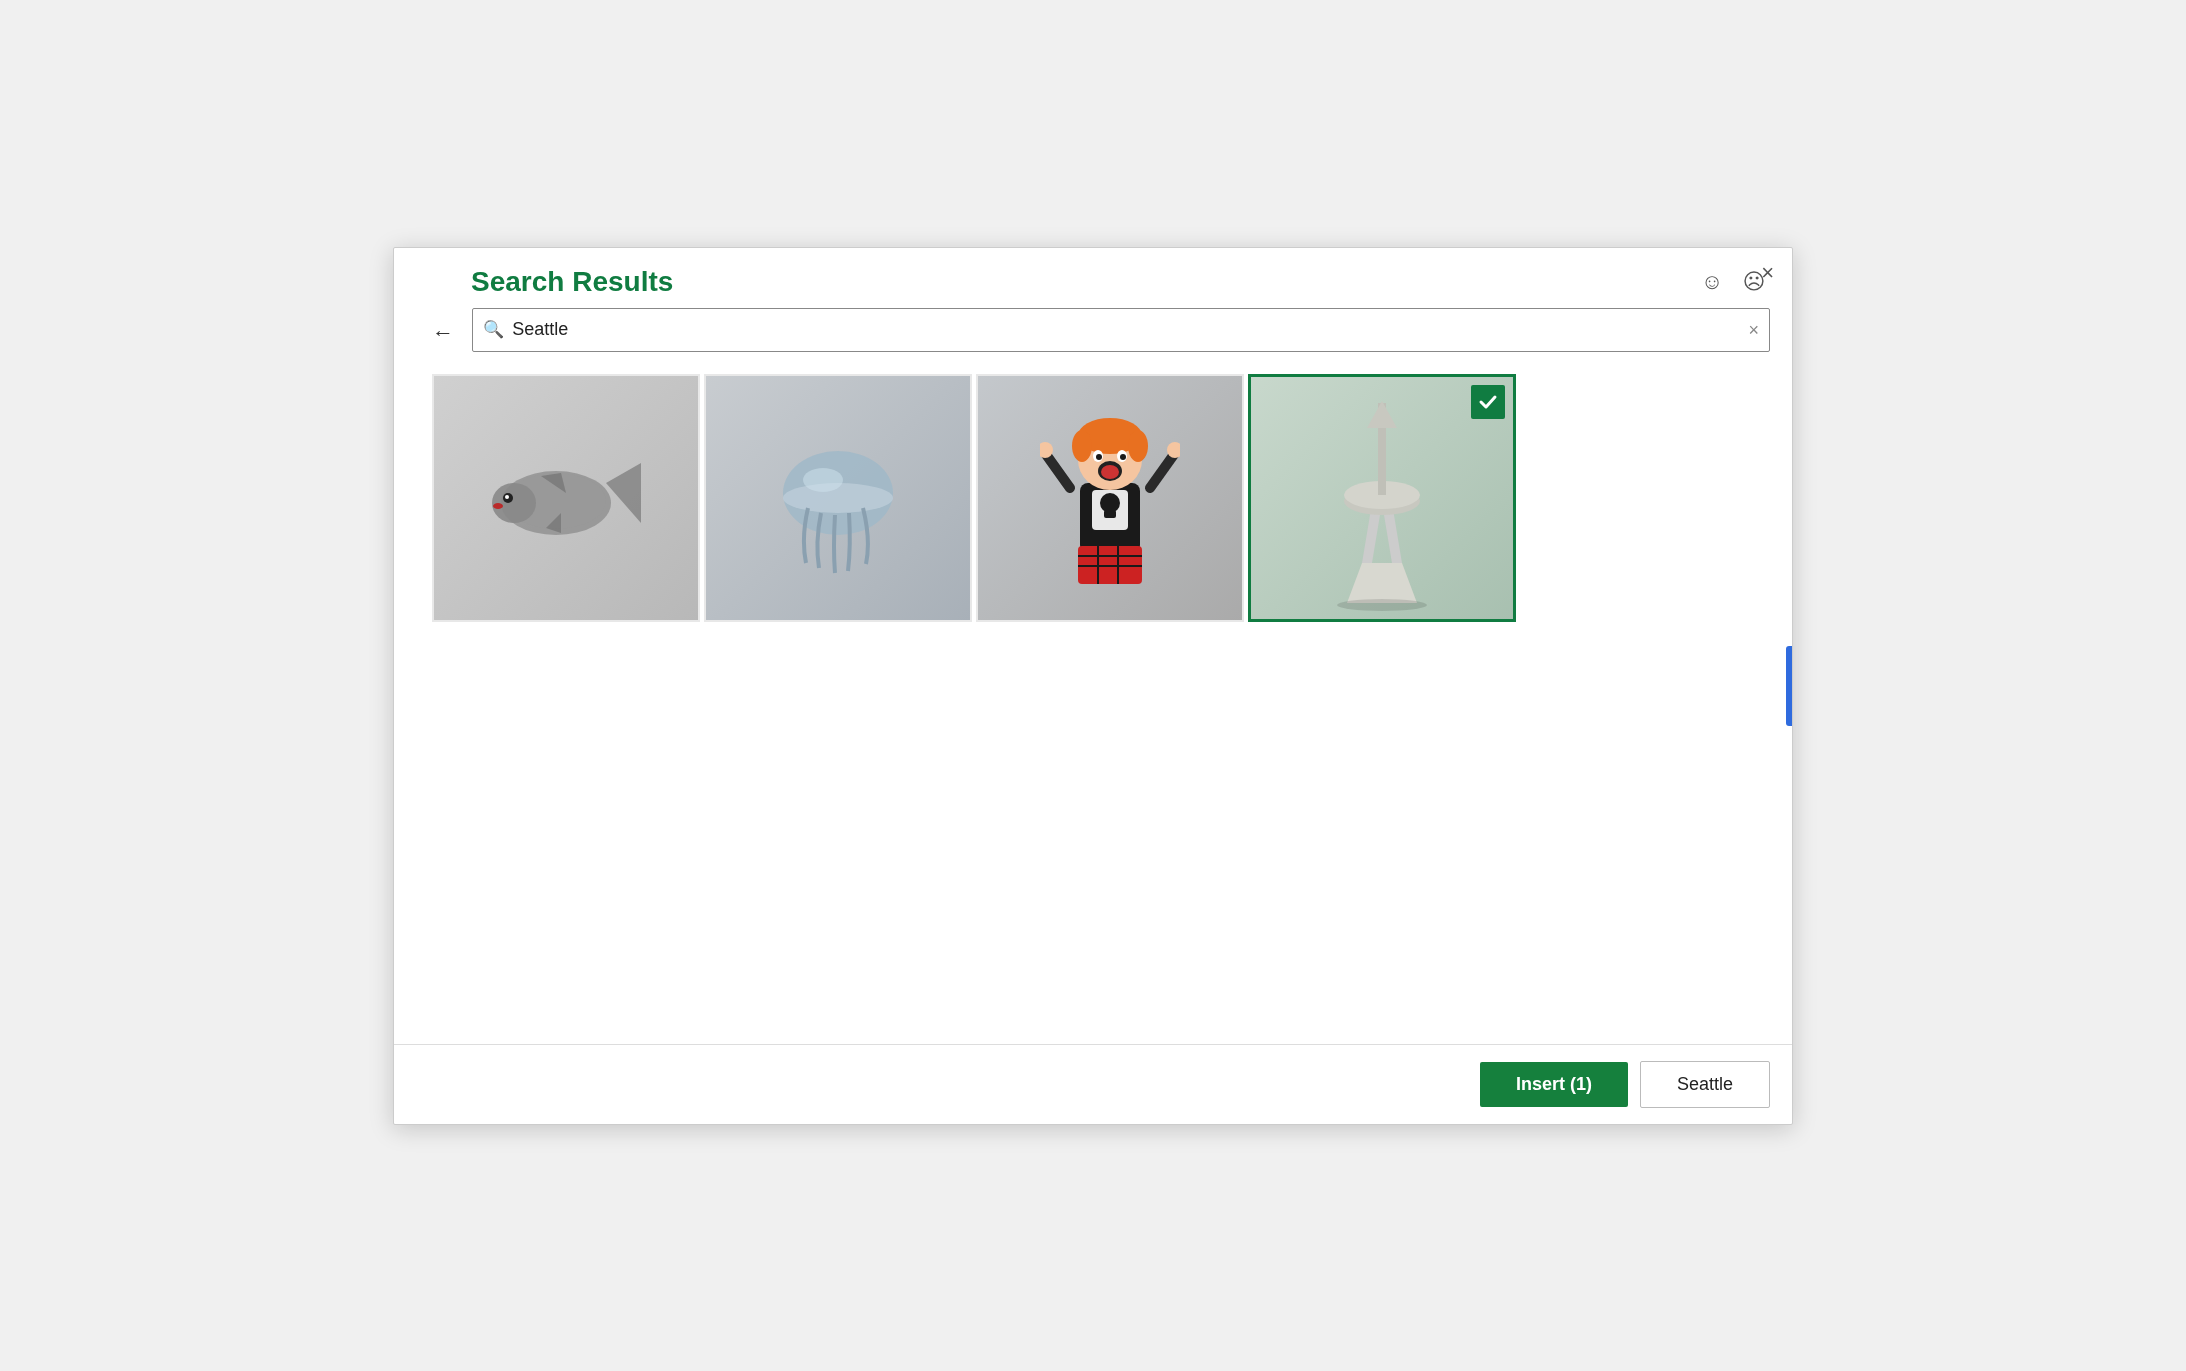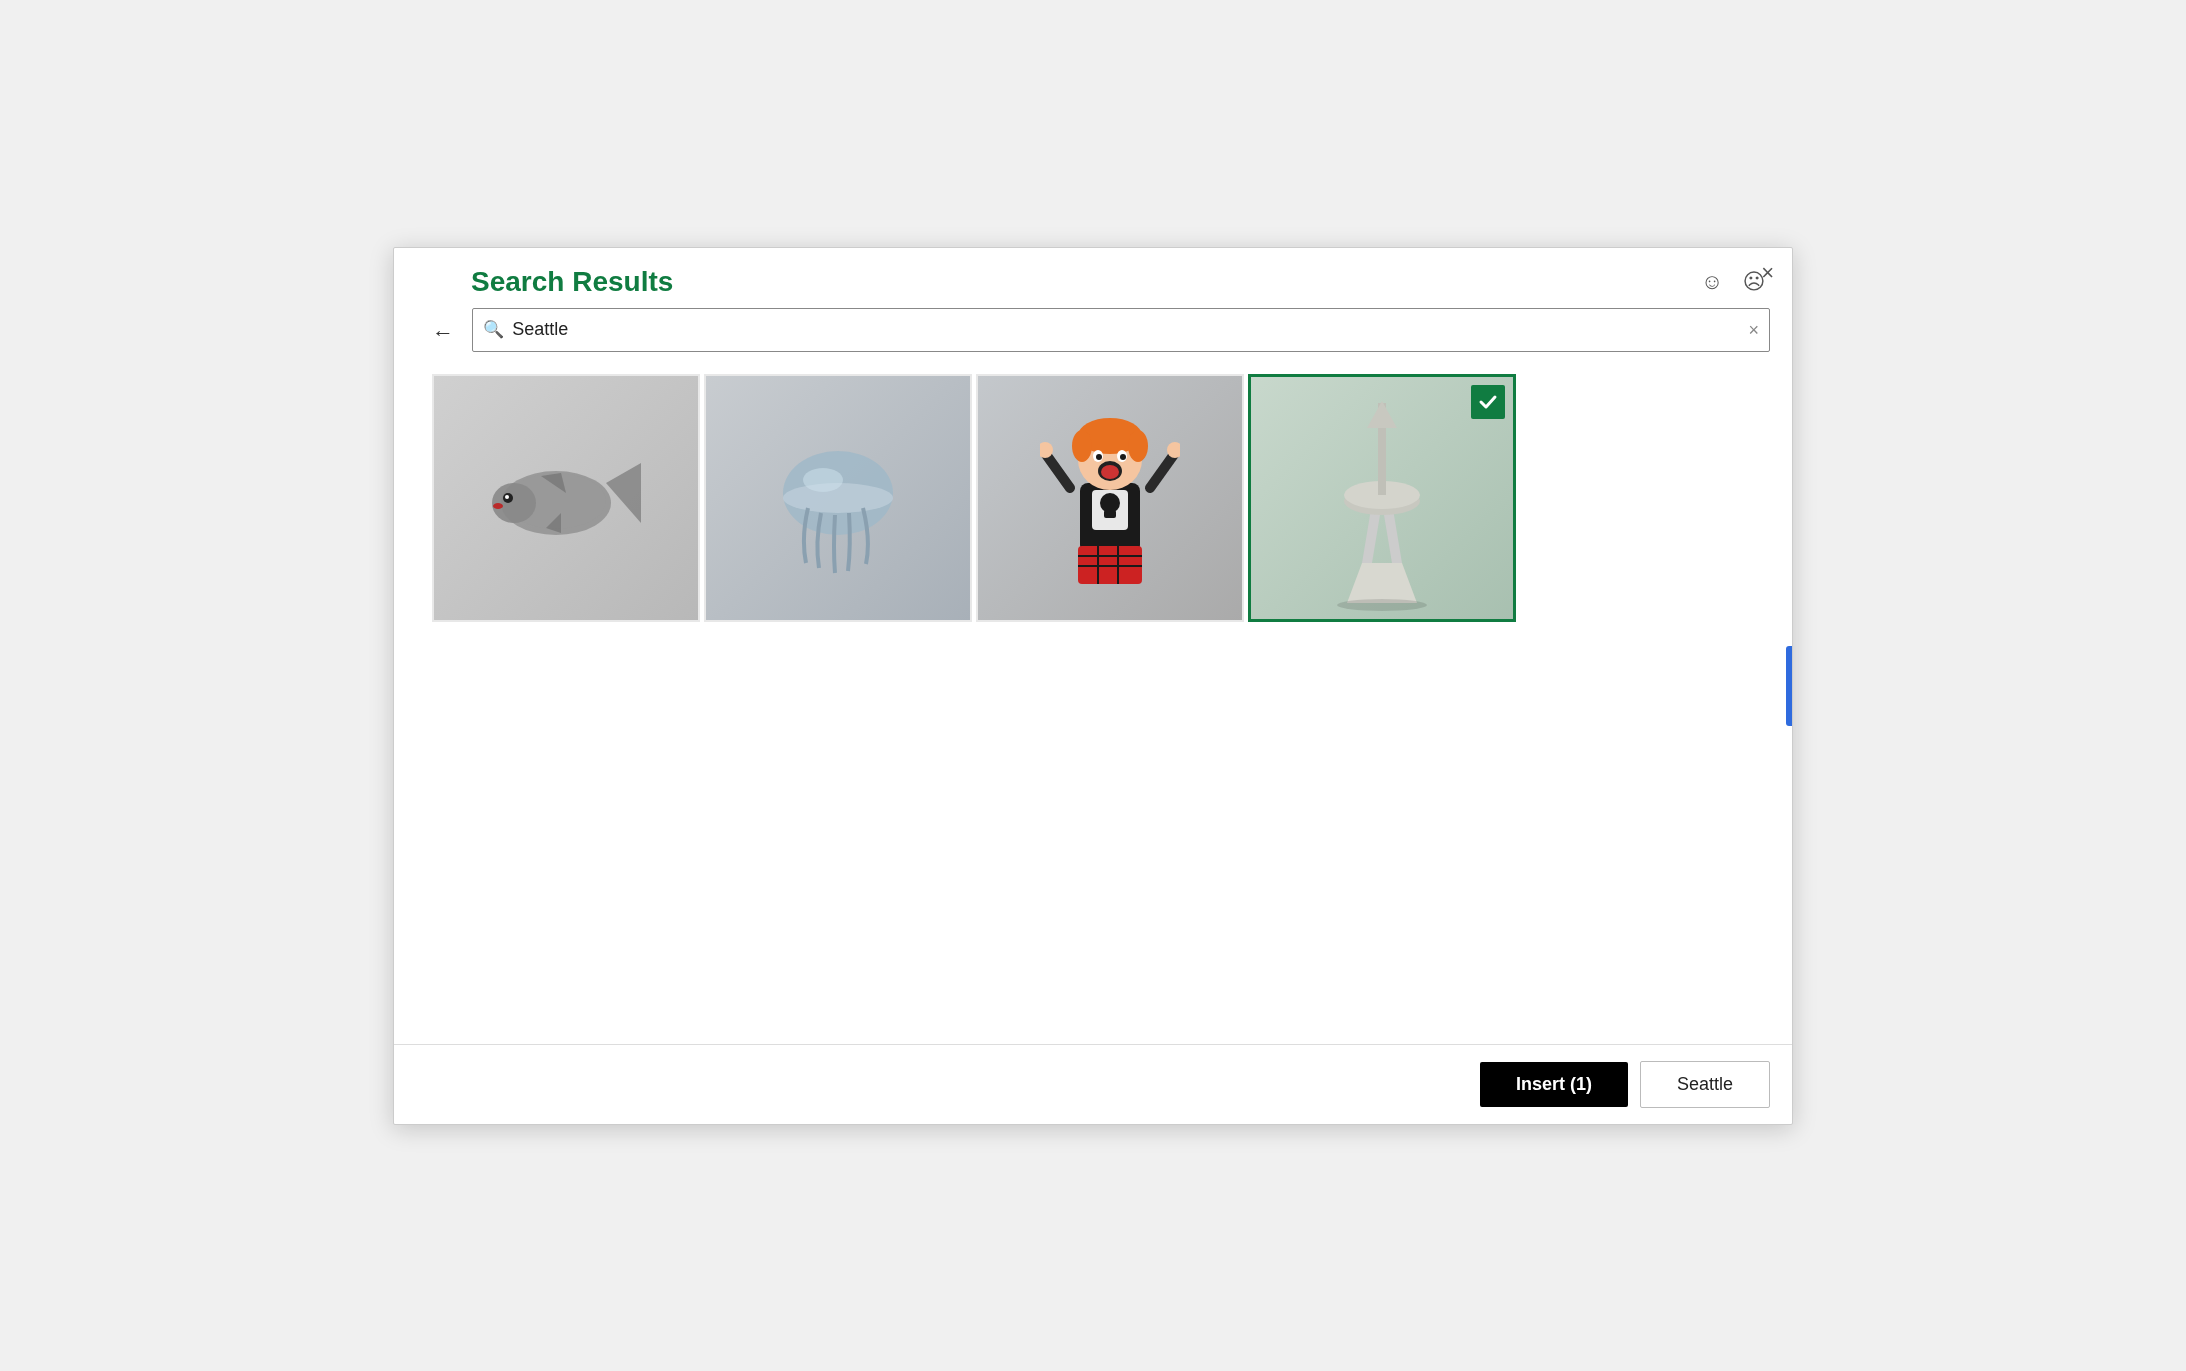--- a/index.html
+++ b/index.html
@@ -151,21 +151,21 @@
     .dialog-footer {
       margin-top: auto;
       border-top: 1.5px solid #ddd;
       padding: 16px 22px;
       display: flex;
       justify-content: flex-end;
       gap: 12px;
       align-items: center;
     }
     .btn-insert {
-      background: #000000;
+      background: #15803d;
       color: #fff;
       border: none;
       padding: 12px 36px;
       font-size: 18px;
       font-weight: 600;
       cursor: pointer;
       border-radius: 2px;
       min-width: 140px;
     }
     .btn-cancel {

